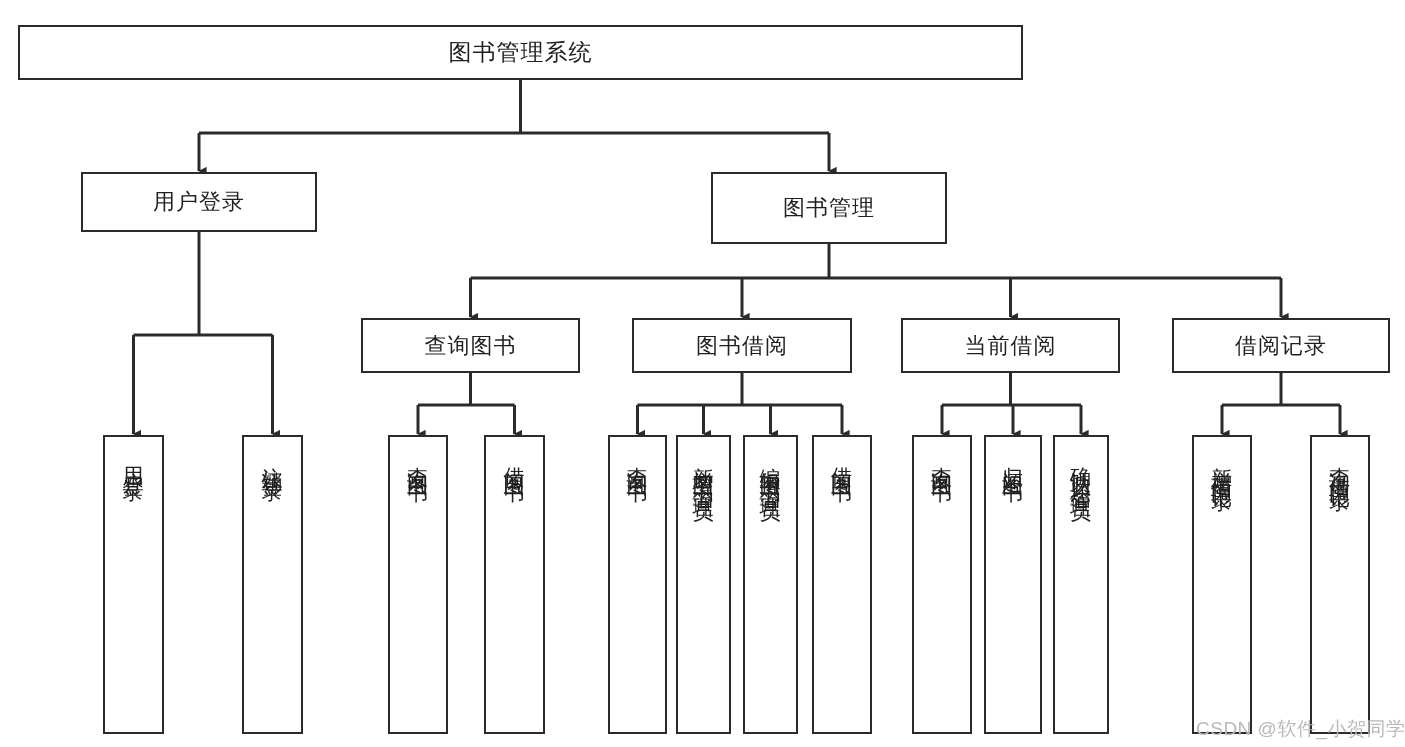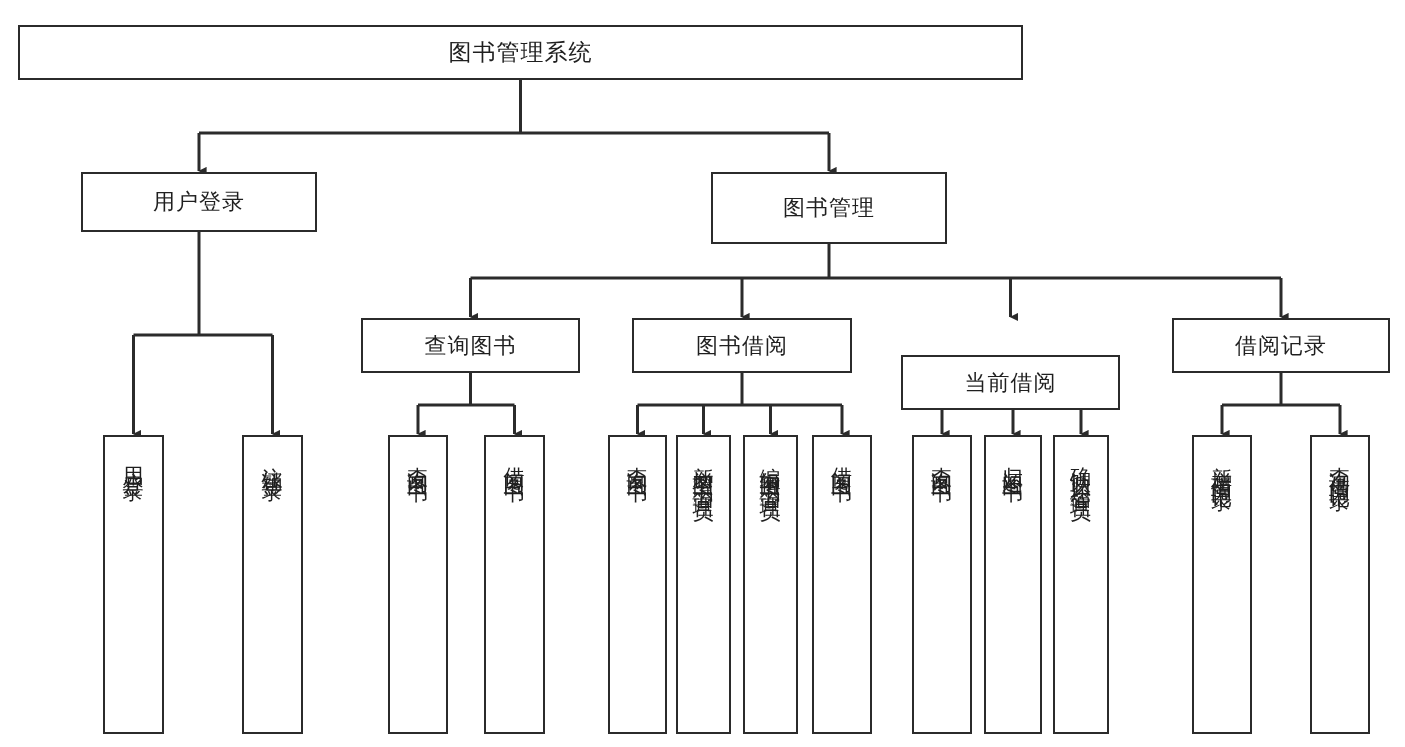--- a/index.html
+++ b/index.html
@@ -130,21 +130,21 @@
       </div>
       <div class="node-box node-h" style="left: 711px; top: 172px; width: 236px; height: 72px;">
         <span class="node-label">图书管理</span>
       </div>
       <div class="node-box node-h" style="left: 361px; top: 318px; width: 219px; height: 55px;">
         <span class="node-label">查询图书</span>
       </div>
       <div class="node-box node-h" style="left: 632px; top: 318px; width: 220px; height: 55px;">
         <span class="node-label">图书借阅</span>
       </div>
-      <div class="node-box node-h" style="left: 901px; top: 318px; width: 219px; height: 55px; margin-top: 37px;">
+      <div class="node-box node-h" style="left: 901px; top: 318px; width: 219px; height: 55px;">
         <span class="node-label">当前借阅</span>
       </div>
       <div class="node-box node-h" style="left: 1172px; top: 318px; width: 218px; height: 55px;">
         <span class="node-label">借阅记录</span>
       </div>
       <div class="node-box node-v" style="left: 103px; top: 435px; width: 61px; height: 299px;">
         <span class="node-label">用户登录</span>
       </div>
       <div class="node-box node-v" style="left: 242px; top: 435px; width: 61px; height: 299px;">
         <span class="node-label">注销登录</span>
@@ -177,14 +177,15 @@
         <span class="node-label">确认归还（管理员）</span>
       </div>
       <div class="node-box node-v" style="left: 1192px; top: 435px; width: 60px; height: 299px;">
         <span class="node-label">新增借阅记录</span>
       </div>
       <div class="node-box node-v" style="left: 1310px; top: 435px; width: 60px; height: 299px;">
         <span class="node-label">查询借阅记录</span>
       </div>
     </div>
 
+  <div class="watermark" style="left: 1196px; top: 716px;">CSDN @软件_小贺同学</div>
 
 </div>
 
 </body></html>

